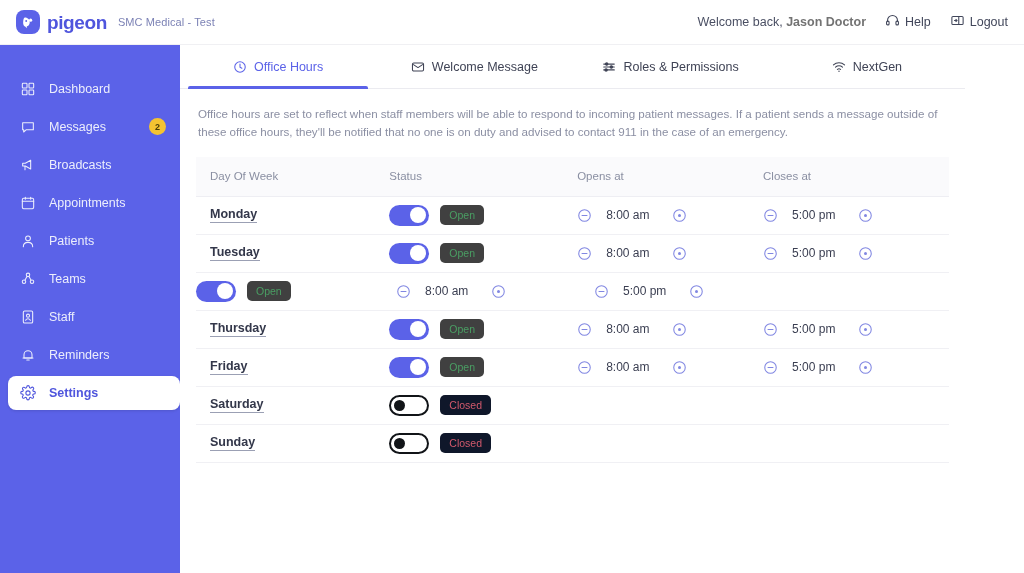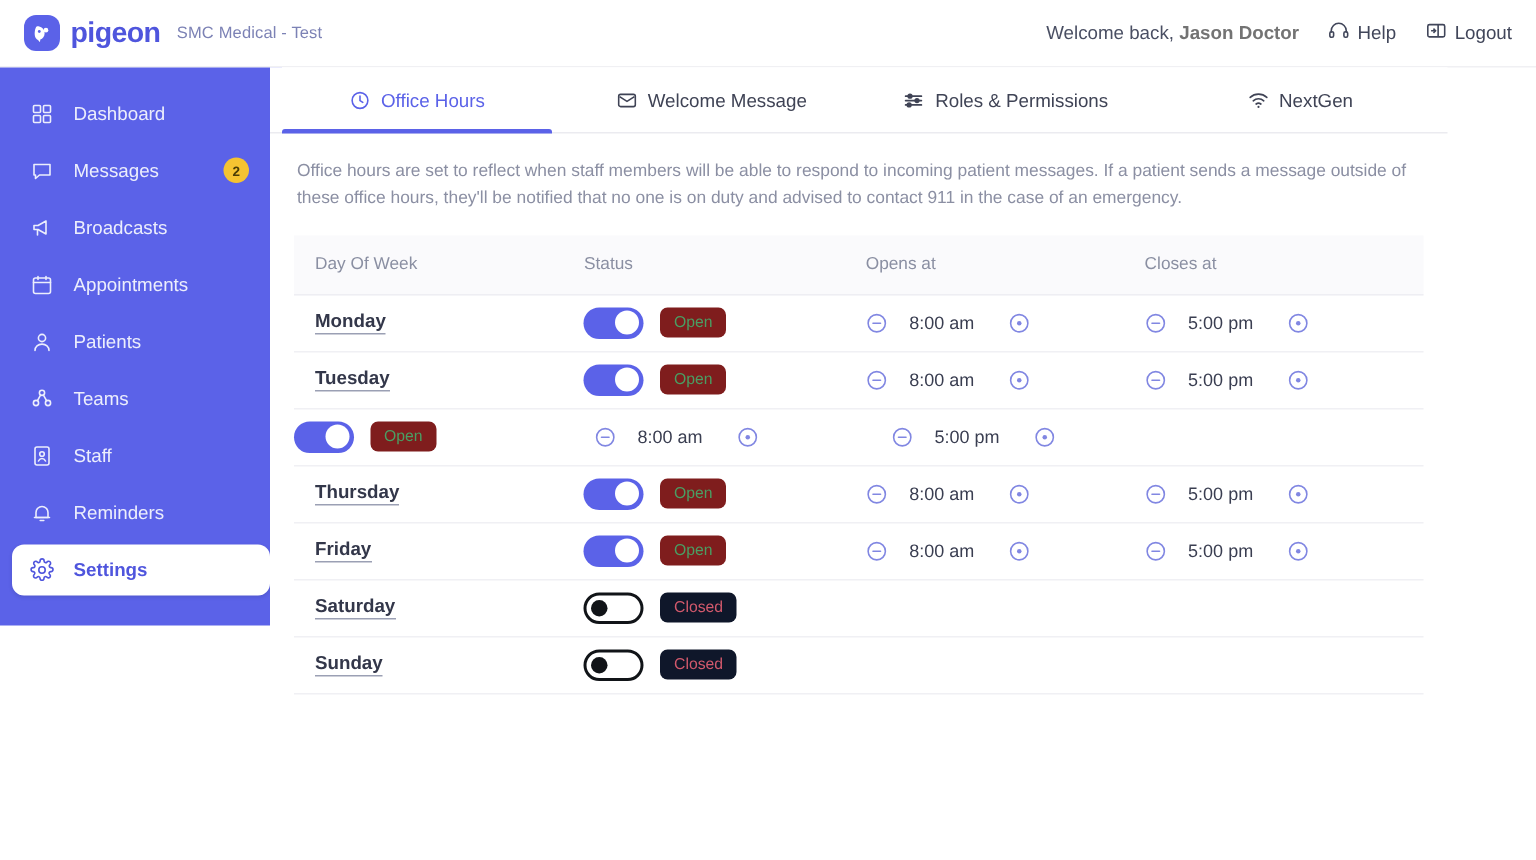--- a/index.html
+++ b/index.html
@@ -31,22 +31,22 @@
   .topright {
     margin-left:auto; display:flex; align-items:center; gap:19px; padding-right:16px;
     font-size:12.5px; color:#3d4154;
   }
   .welcome { color:#4a4f63; }
   .welcome b { color:#737373; font-weight:bold; }
   .tr-item { display:flex; align-items:center; gap:5px; color:#41465a; cursor:pointer; }
 
   
   .sidebar {
-    position:absolute; top:45px; left:0; width:188px; height:372px;
-    background:#5B62E8; padding-top:10px;
+    position:absolute; top:45px; left:0; width:188px; height:528px;
+    background:#5B62E8; padding-top:23px;
   }
   .nav-item {
     display:flex; align-items:center; gap:13px;
     height:34px; margin:4px 8px; padding:0 12px;
     border-radius:8px; color:#eceefc; font-size:12.5px; cursor:pointer;
     position:relative;
   }
   .nav-item .ico { width:16px; height:16px; display:flex; align-items:center; justify-content:center; flex:0 0 auto; }
   .nav-item.active { background:#ffffff; color:#4F55DD; font-weight:bold;
     box-shadow:0 1px 3px rgba(0,0,0,.12); }
@@ -108,21 +108,21 @@
     position:absolute; top:2.5px; left:21px; width:16px; height:16px;
     border-radius:50%; background:#fff;
   }
   .toggle.off { background:#ffffff; border:2px solid #111418; }
   .toggle.off .knob {
     position:absolute; top:3px; left:3px; width:11px; height:11px;
     border-radius:50%; background:#111418;
   }
 
   .pill { font-size:10.5px; padding:4px 9px; border-radius:5px; }
-  .pill.open   { background:#7f1d1d; color:#4a9e63;text-align:right; }
+  .pill.open   { background:#404040; color:#4a9e63;text-align:right; }
   .pill.closed { background:#0f172a; color:#d2596c; }
 
   .step {
     width:15px; height:15px; flex:0 0 auto; cursor:pointer;
     display:flex; align-items:center; justify-content:center;
   }
   .time { font-size:12px; color:#3a3e51; min-width:52px; }
 </style>
 </head>
 <body>

